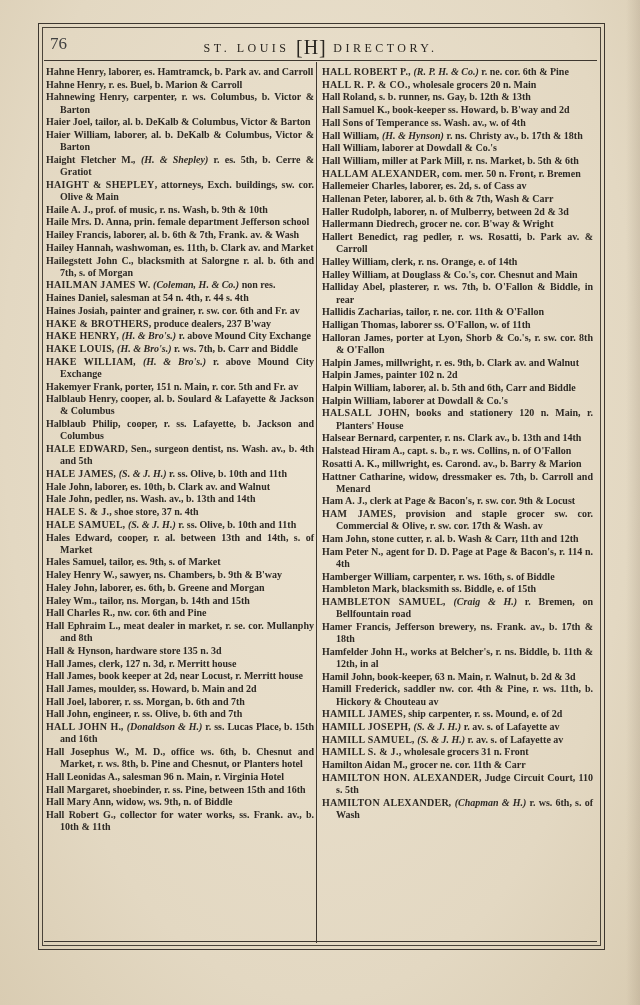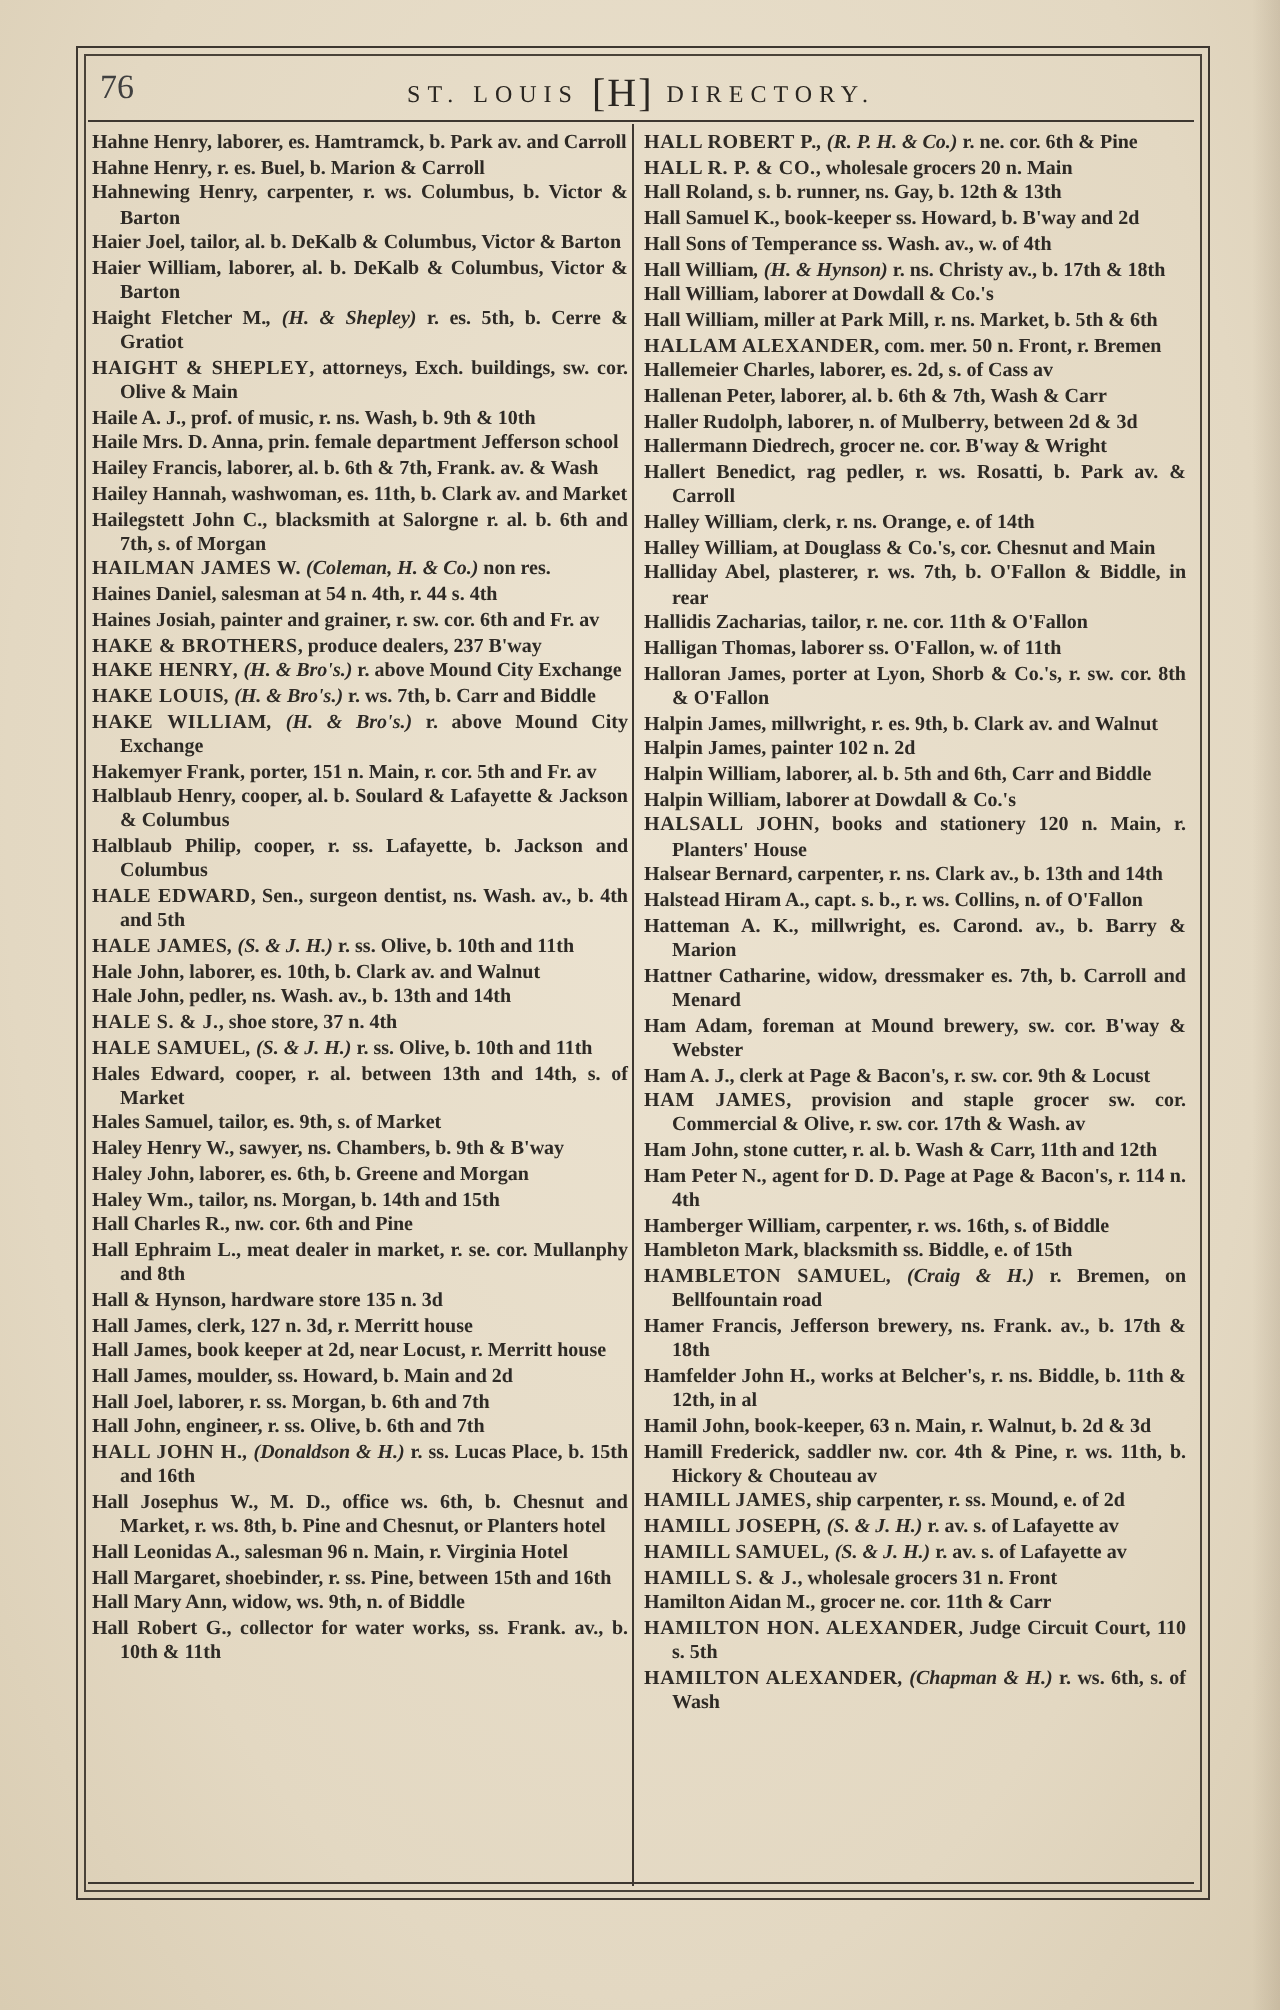--- a/index.html
+++ b/index.html
@@ -147,23 +147,22 @@
       <p class="entry"><span class="">Hallidis Zacharias</span><span>, tailor, r. ne. cor. 11th &amp; O'Fallon</span></p>
       <p class="entry"><span class="">Halligan Thomas</span><span>, laborer ss. O'Fallon, w. of 11th</span></p>
       <p class="entry"><span class="">Halloran James</span><span>, porter at Lyon, Shorb &amp; Co.'s, r. sw. cor. 8th &amp; O'Fallon</span></p>
       <p class="entry"><span class="">Halpin James</span><span>, millwright, r. es. 9th, b. Clark av. and Walnut</span></p>
       <p class="entry"><span class="">Halpin James</span><span>, painter 102 n. 2d</span></p>
       <p class="entry"><span class="">Halpin William</span><span>, laborer, al. b. 5th and 6th, Carr and Biddle</span></p>
       <p class="entry"><span class="">Halpin William</span><span>, laborer at Dowdall &amp; Co.'s</span></p>
       <p class="entry"><span class="caps">HALSALL JOHN</span><span>, books and stationery 120 n. Main, r. Planters' House</span></p>
       <p class="entry"><span class="">Halsear Bernard</span><span>, carpenter, r. ns. Clark av., b. 13th and 14th</span></p>
       <p class="entry"><span class="">Halstead Hiram A.</span><span>, capt. s. b., r. ws. Collins, n. of O'Fallon</span></p>
-      <p class="entry"><span class="">Hatteman A. K.</span><span>, millwright, es. Carond. av., b. Barry &amp; Marion</span></p>
+      <p class="entry"><span class="">Rosatti A. K.</span><span>, millwright, es. Carond. av., b. Barry &amp; Marion</span></p>
       <p class="entry"><span class="">Hattner Catharine</span><span>, widow, dressmaker es. 7th, b. Carroll and Menard</span></p>
-      <p class="entry"><span class="">Ham Adam</span><span>, foreman at Mound brewery, sw. cor. B'way &amp; Webster</span></p>
       <p class="entry"><span class="">Ham A. J.</span><span>, clerk at Page &amp; Bacon's, r. sw. cor. 9th &amp; Locust</span></p>
       <p class="entry"><span class="caps">HAM JAMES</span><span>, provision and staple grocer sw. cor. Commercial &amp; Olive, r. sw. cor. 17th &amp; Wash. av</span></p>
       <p class="entry"><span class="">Ham John</span><span>, stone cutter, r. al. b. Wash &amp; Carr, 11th and 12th</span></p>
       <p class="entry"><span class="">Ham Peter N.</span><span>, agent for D. D. Page at Page &amp; Bacon's, r. 114 n. 4th</span></p>
       <p class="entry"><span class="">Hamberger William</span><span>, carpenter, r. ws. 16th, s. of Biddle</span></p>
       <p class="entry"><span class="">Hambleton Mark</span><span>, blacksmith ss. Biddle, e. of 15th</span></p>
       <p class="entry"><span class="caps">HAMBLETON SAMUEL</span><span class="firm">, (Craig &amp; H.)</span><span> r. Bremen, on Bellfountain road</span></p>
       <p class="entry"><span class="">Hamer Francis</span><span>, Jefferson brewery, ns. Frank. av., b. 17th &amp; 18th</span></p>
       <p class="entry"><span class="">Hamfelder John H.</span><span>, works at Belcher's, r. ns. Biddle, b. 11th &amp; 12th, in al</span></p>
       <p class="entry"><span class="">Hamil John</span><span>, book-keeper, 63 n. Main, r. Walnut, b. 2d &amp; 3d</span></p>

